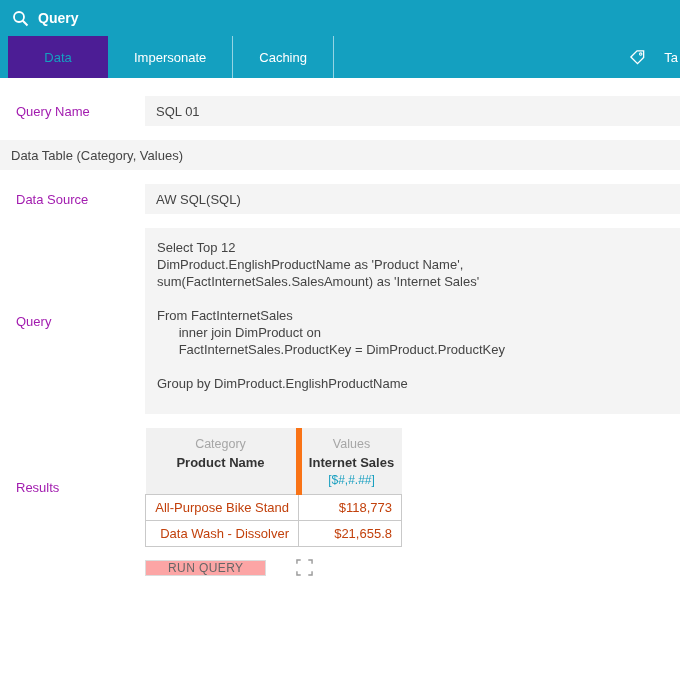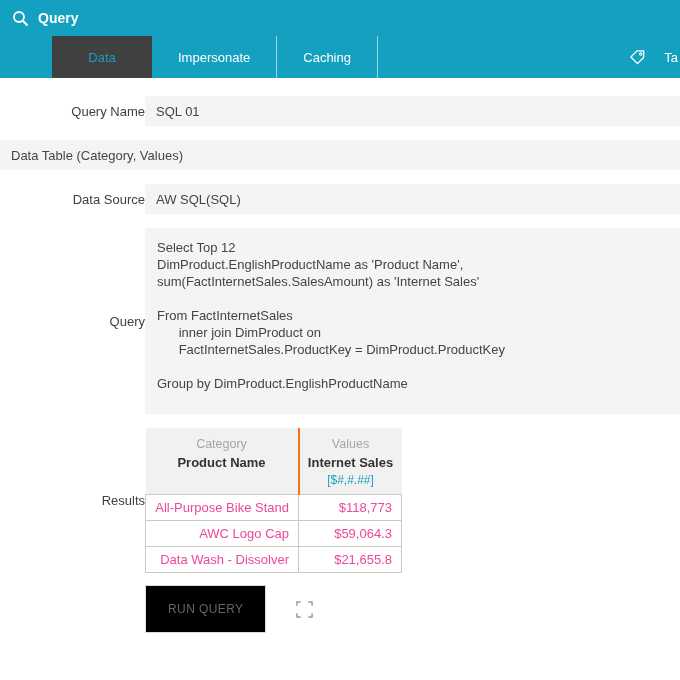--- a/index.html
+++ b/index.html
@@ -18,66 +18,66 @@
   
   .tabbar {
     height:42px; background:#14a0c0; display:flex; align-items:stretch;
     padding-left:8px;
   }
   .tab {
     display:flex; align-items:center; justify-content:center;
     min-width:100px; padding:0 26px; color:#ffffff; font-size:13px;
     cursor:pointer; white-space:nowrap;
   }
-  .tab.active { background:#404040; color:#14a0c0;margin-left:44px; }
+  .tab.active { background:#4c1d95; color:#14a0c0; }
   .tab.sep { border-right:1px solid rgba(255,255,255,0.55); }
   .tabbar-right {
     margin-left:auto; display:flex; align-items:center; gap:18px;
     color:#ffffff; font-size:13px; padding-right:2px; overflow:hidden;
   }
 
   
   .content { padding-top:18px; }
   .frow { display:flex; align-items:center; margin-bottom:14px; }
   .frow .label {
-    flex:0 0 145px; width:145px; padding-left:7px;
-    color:#404040; font-size:13px;text-align:right;
+    flex:0 0 145px; width:145px; padding-left:16px;
+    color:#a21caf; font-size:13px;
   }
   .frow .field {
     flex:1; min-height:30px; background:#f4f4f4; color:#444444;
     font-size:13px; display:flex; align-items:center; padding:0 11px;
     cursor:text;
   }
   .field.query-box {
     display:block; height:186px; padding:11px 12px;
     white-space:pre-wrap; line-height:17px; overflow:hidden;
   }
 
   
   .results-wrap { flex:1; }
   table.rtable { border-collapse:collapse; font-size:13px; table-layout:fixed; }
   .rtable th {
     background:#f1f1f1; vertical-align:top; font-weight:normal; padding:0;
   }
   .rtable th.col-cat  { width:153px; }
-  .rtable th.col-val  { width:103px; border-left:2px solid #f97316; }
+  .rtable th.col-val  { width:103px; border-left:6px solid #f97316; }
   .hdr-group { color:#a6a6a6; font-size:12.5px; text-align:center; padding-top:9px; }
   .hdr-name  { color:#333333; font-size:13px; font-weight:bold; text-align:center; padding-top:4px; }
   .hdr-fmt   { color:#189fc0; font-size:12px; text-align:center; padding:3px 0 7px; cursor:pointer; min-height:15px; }
   .rtable td {
-    border:1px solid #c9c9c9; background:#ffffff; color:#ec4899;
+    border:1px solid #c9c9c9; background:#ffffff; color:#c2410c;
     text-align:right; padding:5px 9px; height:26px; white-space:nowrap;
   }
 
   
   .actions { margin-left:145px; margin-top:12px; display:flex; align-items:center; gap:30px; }
   .run-btn {
-    background:#000000; border:1px solid #dcdcdc; color:#666666;
+    background:#fca5a5; border:1px solid #dcdcdc; color:#666666;
     font-family:"Liberation Sans", sans-serif; font-size:12px;
-    letter-spacing:0.4px; padding:16px 22px; cursor:pointer;
+    letter-spacing:0.4px; padding:0 22px; cursor:pointer;
   }
   .expand-btn { cursor:pointer; display:flex; align-items:center; }
 </style>
 </head>
 <body>
 
 <div class="titlebar">
   <span>
     <svg class="icon-svg" width="17" height="17" viewBox="0 0 17 17">
       <circle cx="7" cy="7" r="5" fill="none" stroke="#ffffff" stroke-width="1.8"></circle>
@@ -148,24 +148,20 @@
               <div class="hdr-fmt">[$#,#.##]</div>
             </th>
           </tr>
         </thead>
         <tbody>
           <tr>
             <td>All-Purpose Bike Stand</td>
             <td>$118,773</td>
           </tr>
           <tr>
-            <td>AWC Logo Cap</td>
-            <td>$59,064.3</td>
-          </tr>
-          <tr>
             <td>Data Wash - Dissolver</td>
             <td>$21,655.8</td>
           </tr>
         </tbody>
       </table>
     </div>
   </div>
 
   <div class="actions">
     <button class="run-btn">RUN QUERY</button>

